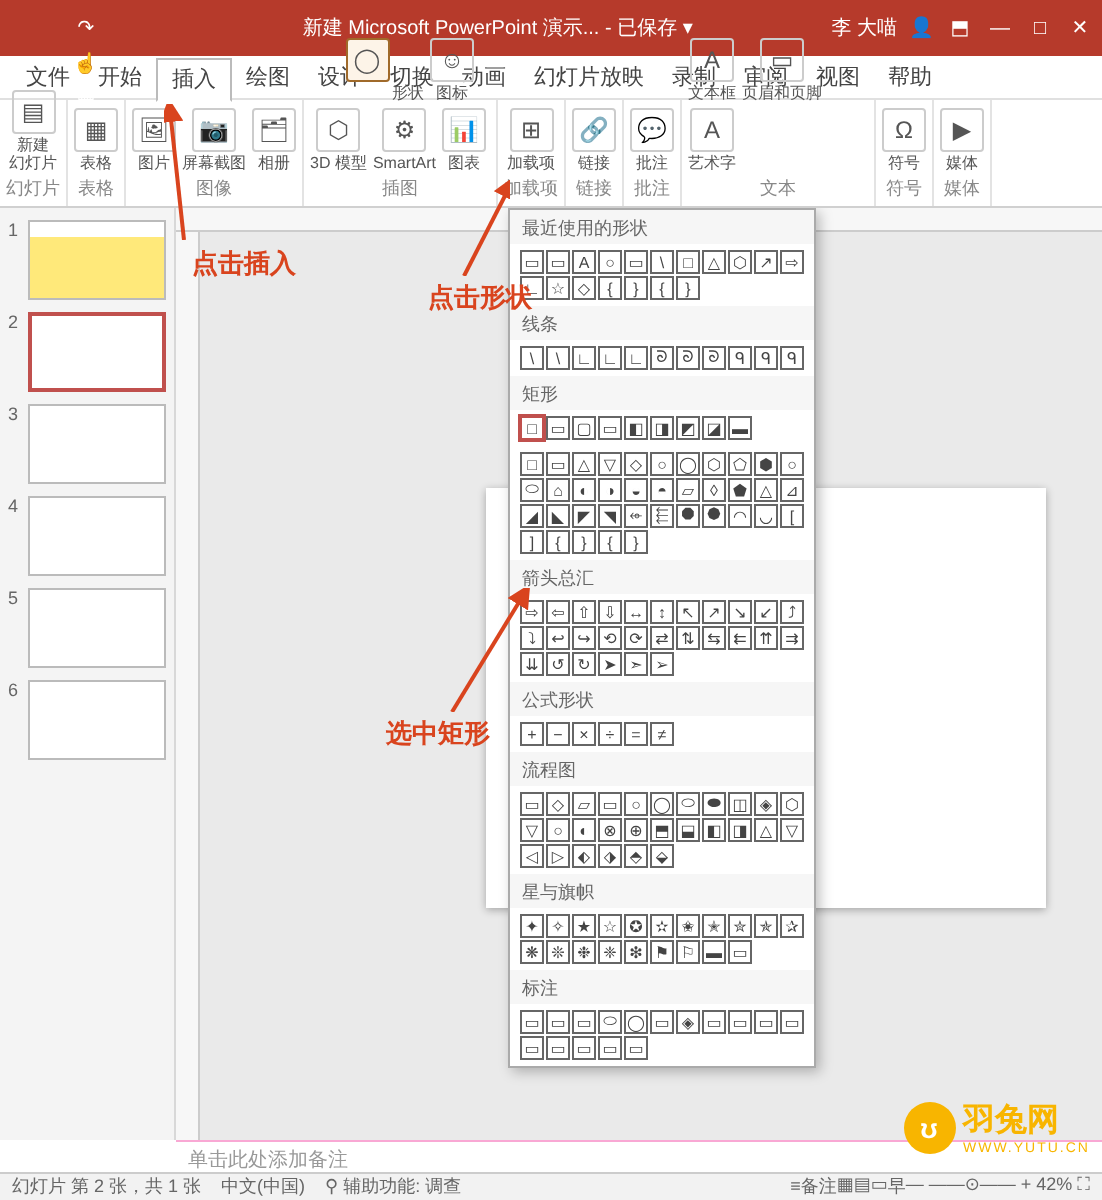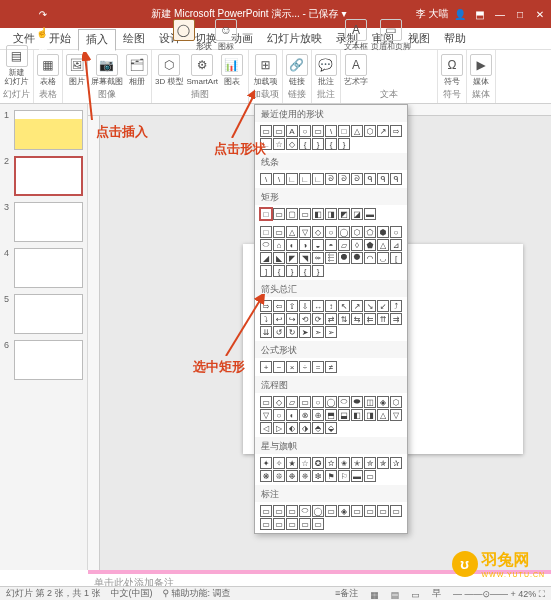--- a/index.html
+++ b/index.html
@@ -37,23 +37,23 @@
   .slide{position:absolute;top:140px;left:155px;width:280px;height:210px;background:#fff;box-shadow:0 1px 4px rgba(0,0,0,0.3);}
   .slide .title-ph{position:absolute;top:55px;left:24px;right:12px;height:46px;font-size:24px;color:#888;display:flex;align-items:center;}
   .slide .sub-ph{position:absolute;top:106px;left:24px;font-size:12px;color:#888;}
   .shapes-menu{position:absolute;top:0;left:166px;width:154px;background:#fff;border:1px solid #aaa;box-shadow:2px 2px 6px rgba(0,0,0,0.25);font-size:9px;max-height:438px;overflow:hidden;}
   .sm-section{padding:3px 6px 1px;color:#666;font-size:9px;background:#f6f6f6;}
   .sm-grid{display:flex;flex-wrap:wrap;gap:1px;padding:3px 5px;}
   .sm-icon{width:12px;height:12px;border:1px solid #666;font-size:8px;display:flex;align-items:center;justify-content:center;color:#444;}
   .sm-icon.sel{outline:2px solid #c0504d;outline-offset:-1px;}
   .annot{position:absolute;color:#d9441e;font-size:13px;font-weight:bold;pointer-events:none;}
   .arrow{position:absolute;pointer-events:none;}
-  .notes{position:absolute;left:88px;right:0;bottom:14px;height:16px;background:#fff;border-top:4px solid #f9a8d4;font-size:10px;color:#999;padding:2px 6px;}
+  .notes{position:absolute;left:88px;right:0;bottom:14px;height:16px;background:#fff;border-top:1px solid #f9a8d4;font-size:10px;color:#999;padding:2px 6px;}
   .statusbar{position:absolute;left:0;right:0;bottom:0;height:14px;background:#f2f2f2;border-top:1px solid #ccc;font-size:9px;color:#666;display:flex;align-items:center;padding:0 6px;gap:10px;}
-  .statusbar .right{margin-left:auto;display:flex;gap:12px;align-items:flex-end;}
+  .statusbar .right{margin-left:auto;display:flex;gap:0;}
   .watermark{position:absolute;right:6px;bottom:22px;display:flex;align-items:center;gap:4px;}
   .wm-icon{width:26px;height:26px;background:#f8b500;border-radius:50%;display:flex;align-items:center;justify-content:center;color:#fff;font-size:14px;font-weight:bold;}
   .wm-text{color:#f8b500;font-size:16px;font-weight:bold;}
   .wm-sub{color:#f8b500;font-size:7px;letter-spacing:1px;}
 </style>
 </head>
 <body>
 
 <div class="titlebar">
   <div class="tb-left">

